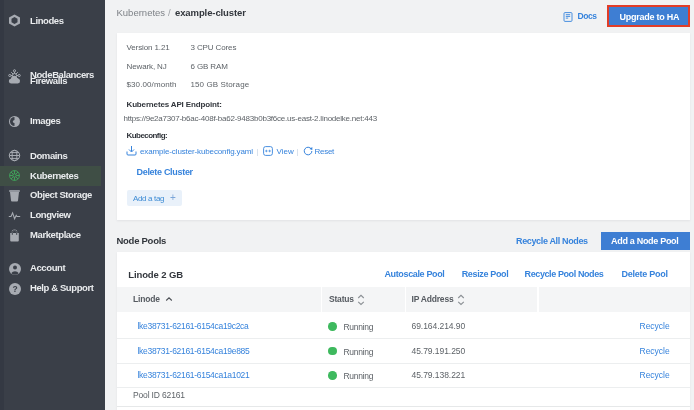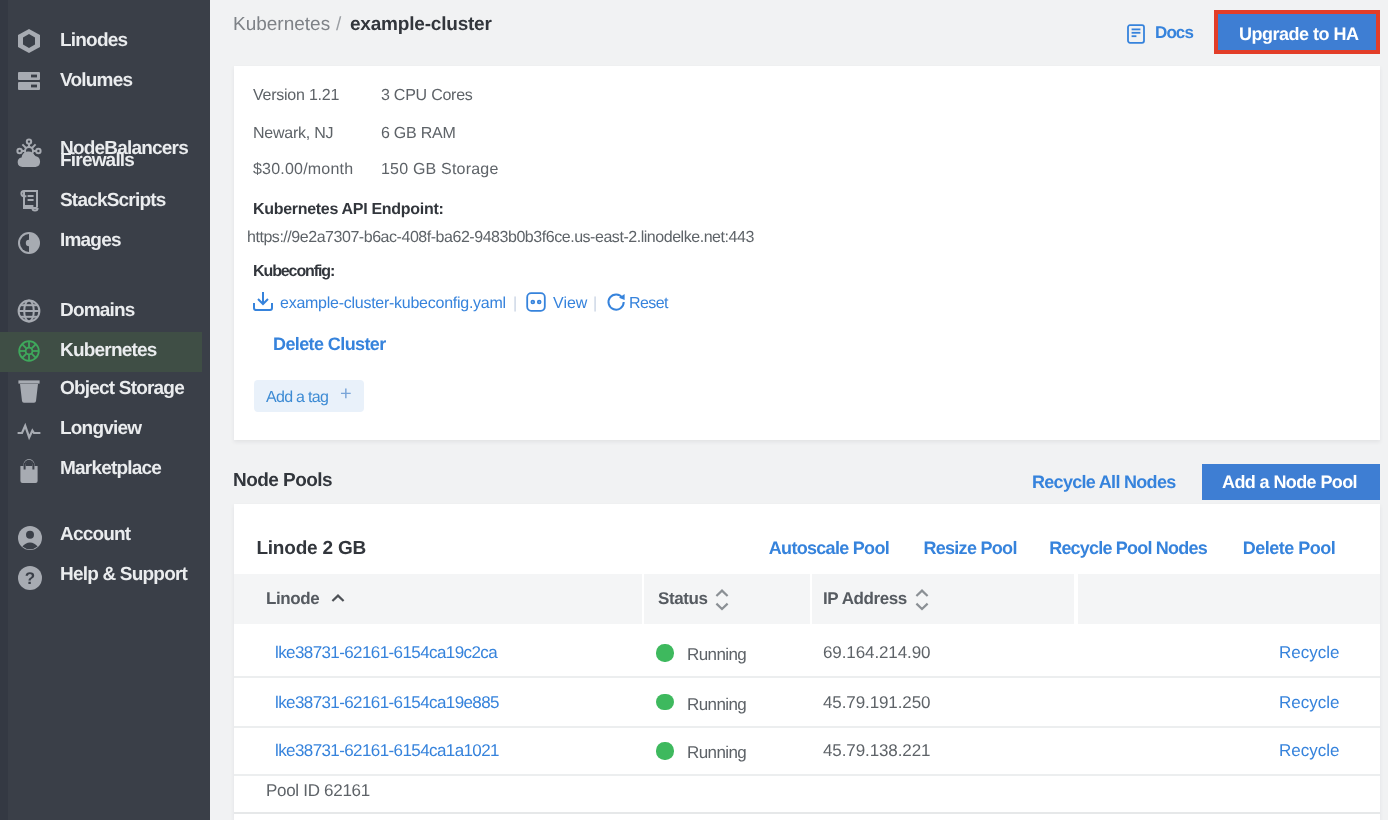--- a/index.html
+++ b/index.html
@@ -22,29 +22,20 @@
 
 <div id="side">
   <div class="edge"></div>
   <div class="nav" style="top:10.5px">
     <svg width="13" height="13" viewBox="0 0 13 13">
         <polygon points="6.5,0.5 12,3.5 12,9.5 6.5,12.5 1,9.5 1,3.5" fill="#a7abb2"></polygon>
         <polygon points="6.5,3 9.5,4.7 9.5,8.2 6.5,10 3.5,8.2 3.5,4.7" fill="#3a3f48"></polygon>
       </svg>
     <span class="tx">Linodes</span>
   </div>
-  <div class="nav" style="top:30.6px">
-    <svg width="13" height="13" viewBox="0 0 13 13">
-        <rect x="1" y="2" width="11" height="4" rx="0.5" fill="#a7abb2"></rect>
-        <rect x="1" y="7" width="11" height="4" rx="0.5" fill="#a7abb2"></rect>
-        <rect x="7.5" y="3.3" width="3" height="1.4" fill="#3a3f48"></rect>
-        <rect x="7.5" y="8.3" width="3" height="1.4" fill="#3a3f48"></rect>
-      </svg>
-    <span class="tx">Volumes</span>
-  </div>
   <div class="nav" style="top:65px">
     <svg width="13" height="13" viewBox="0 0 13 13">
         <g stroke="#a7abb2" stroke-width="1" fill="none">
           <circle cx="6.5" cy="6.5" r="2"></circle>
           <circle cx="6.5" cy="1.8" r="1.1"></circle>
           <circle cx="6.5" cy="11.2" r="1.1"></circle>
           <circle cx="1.8" cy="6.5" r="1.1"></circle>
           <circle cx="11.2" cy="6.5" r="1.1"></circle>
           <line x1="6.5" y1="3" x2="6.5" y2="4.5"></line>
           <line x1="6.5" y1="8.5" x2="6.5" y2="10"></line>
@@ -57,32 +48,20 @@
         </g>
       </svg>
     <span class="tx">NodeBalancers</span>
   </div>
   <div class="nav" style="top:70.8px">
     <svg width="13" height="13" viewBox="0 0 13 13">
         <path d="M3.2 9.5 a2.4 2.4 0 0 1 -0.4 -4.76 a3.4 3.4 0 0 1 6.6 -0.6 a2.7 2.7 0 0 1 0.4 5.36 z" fill="#a7abb2"></path>
       </svg>
     <span class="tx">Firewalls</span>
   </div>
-  <div class="nav" style="top:90.9px">
-    <svg width="13" height="13" viewBox="0 0 13 13">
-        <g stroke="#a7abb2" stroke-width="1" fill="none">
-          <path d="M4 1.5 h6.5 v8 M4 1.5 v8.5 h6.8"></path>
-          <path d="M4 1.5 a1.3 1.3 0 0 0 0 2.6 h1.2"></path>
-          <path d="M10.8 10 a1.3 1.3 0 0 1 -2.6 0 v-1 h-4"></path>
-          <line x1="5.8" y1="4" x2="8.8" y2="4"></line>
-          <line x1="5.8" y1="6" x2="8.8" y2="6"></line>
-        </g>
-      </svg>
-    <span class="tx">StackScripts</span>
-  </div>
   <div class="nav" style="top:111px">
     <svg width="13" height="13" viewBox="0 0 13 13">
         <circle cx="6.5" cy="6.5" r="5.5" fill="#a7abb2"></circle>
         <path d="M6.5 2 a4.5 4.5 0 0 0 0 9 z" fill="#3a3f48"></path>
         <circle cx="6.5" cy="6.5" r="1.6" fill="#a7abb2"></circle>
       </svg>
     <span class="tx">Images</span>
   </div>
   <div class="nav" style="top:145.7px">
     <svg width="13" height="13" viewBox="0 0 13 13">

